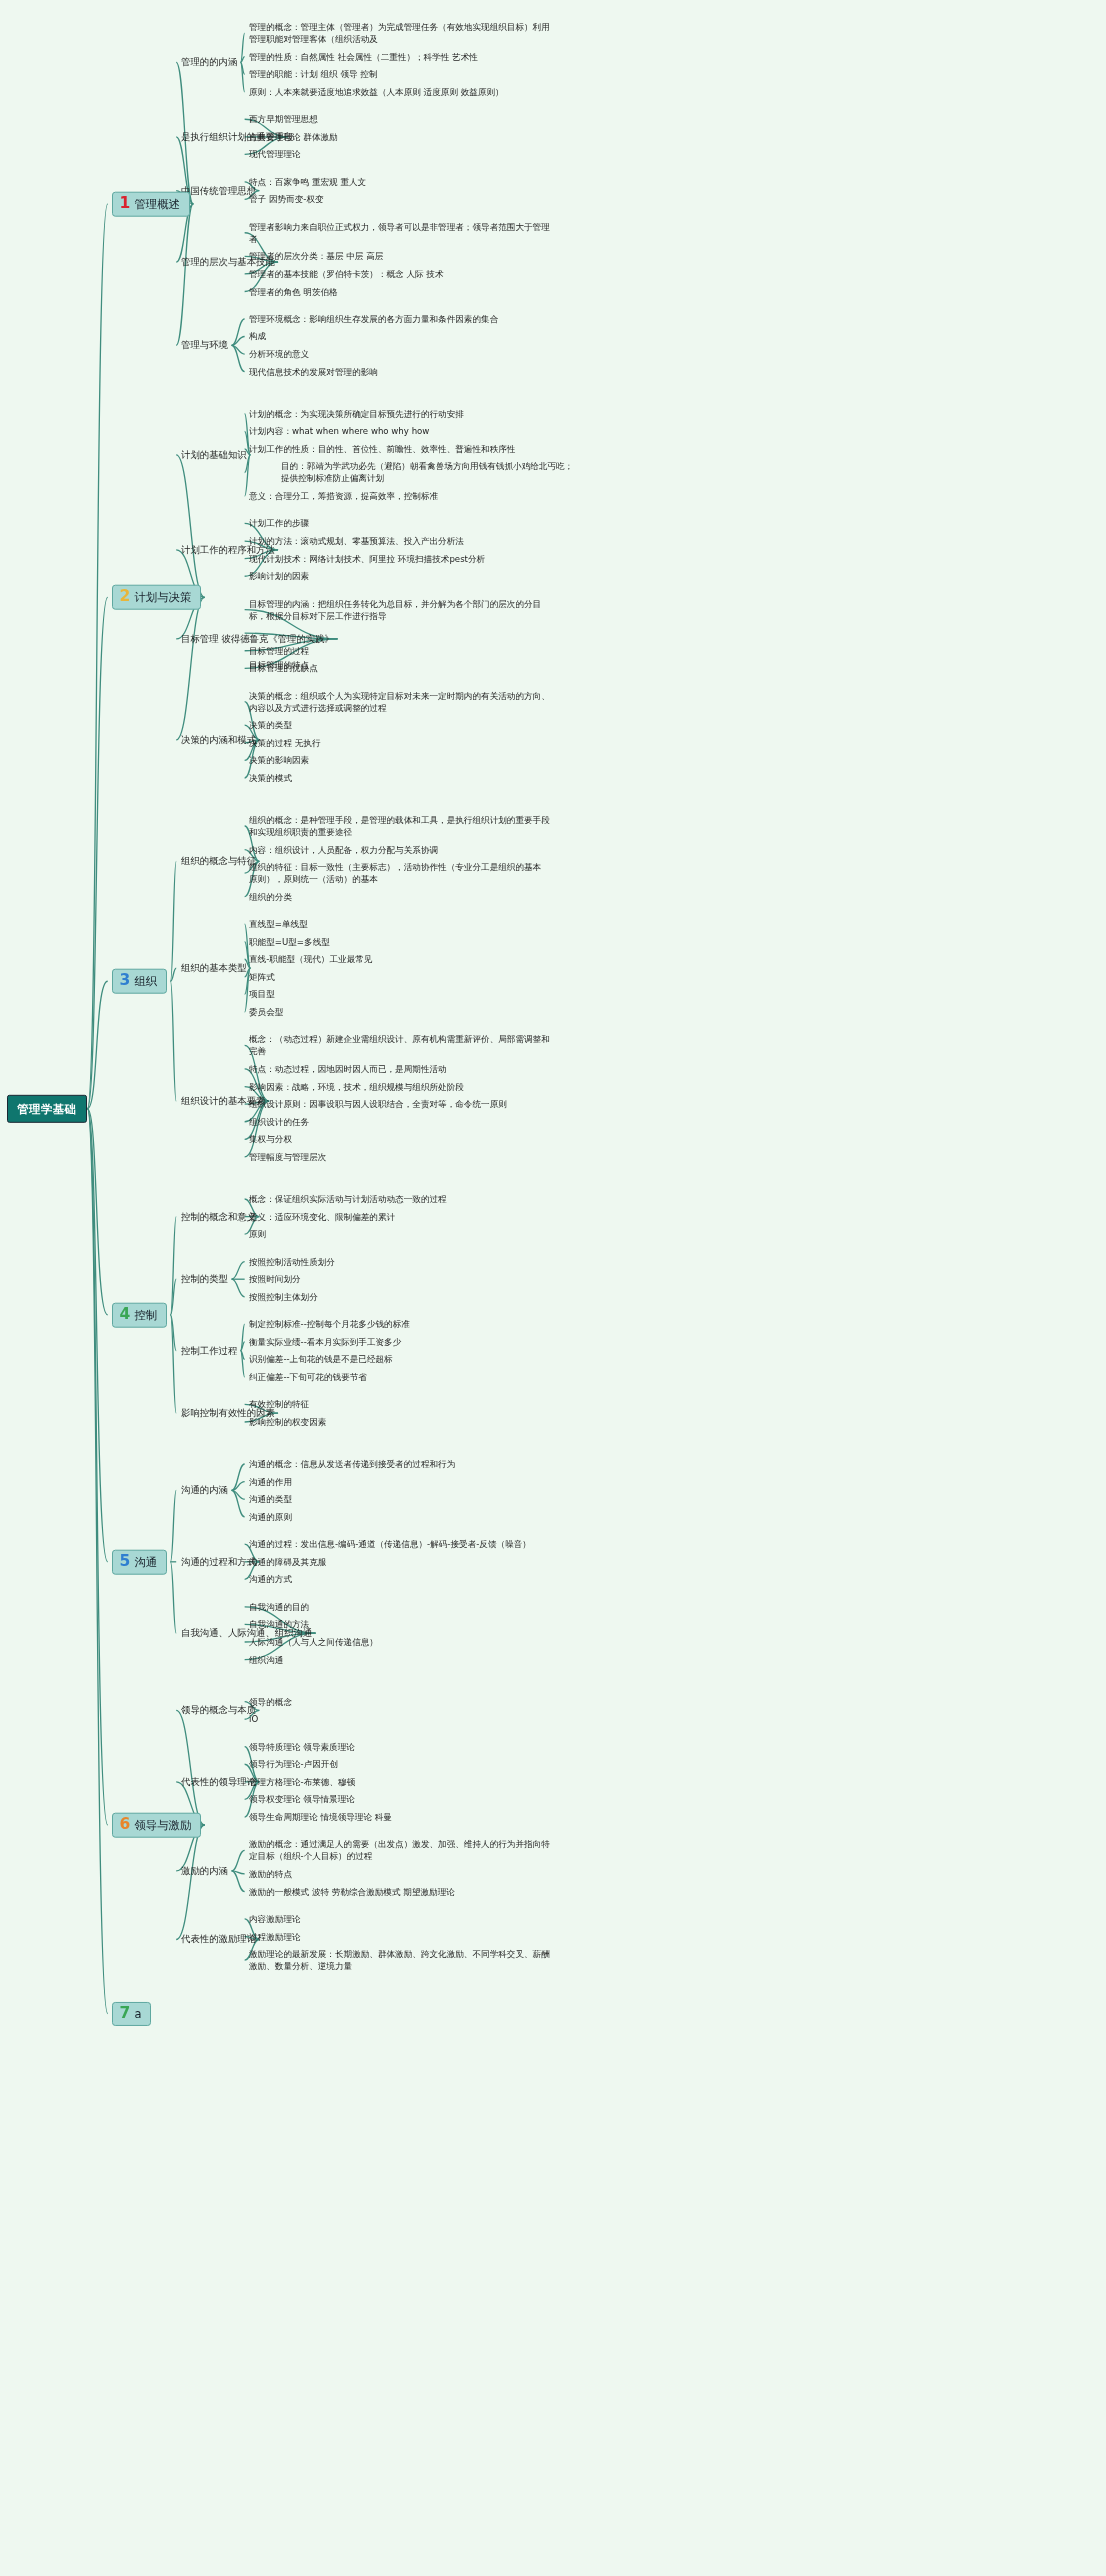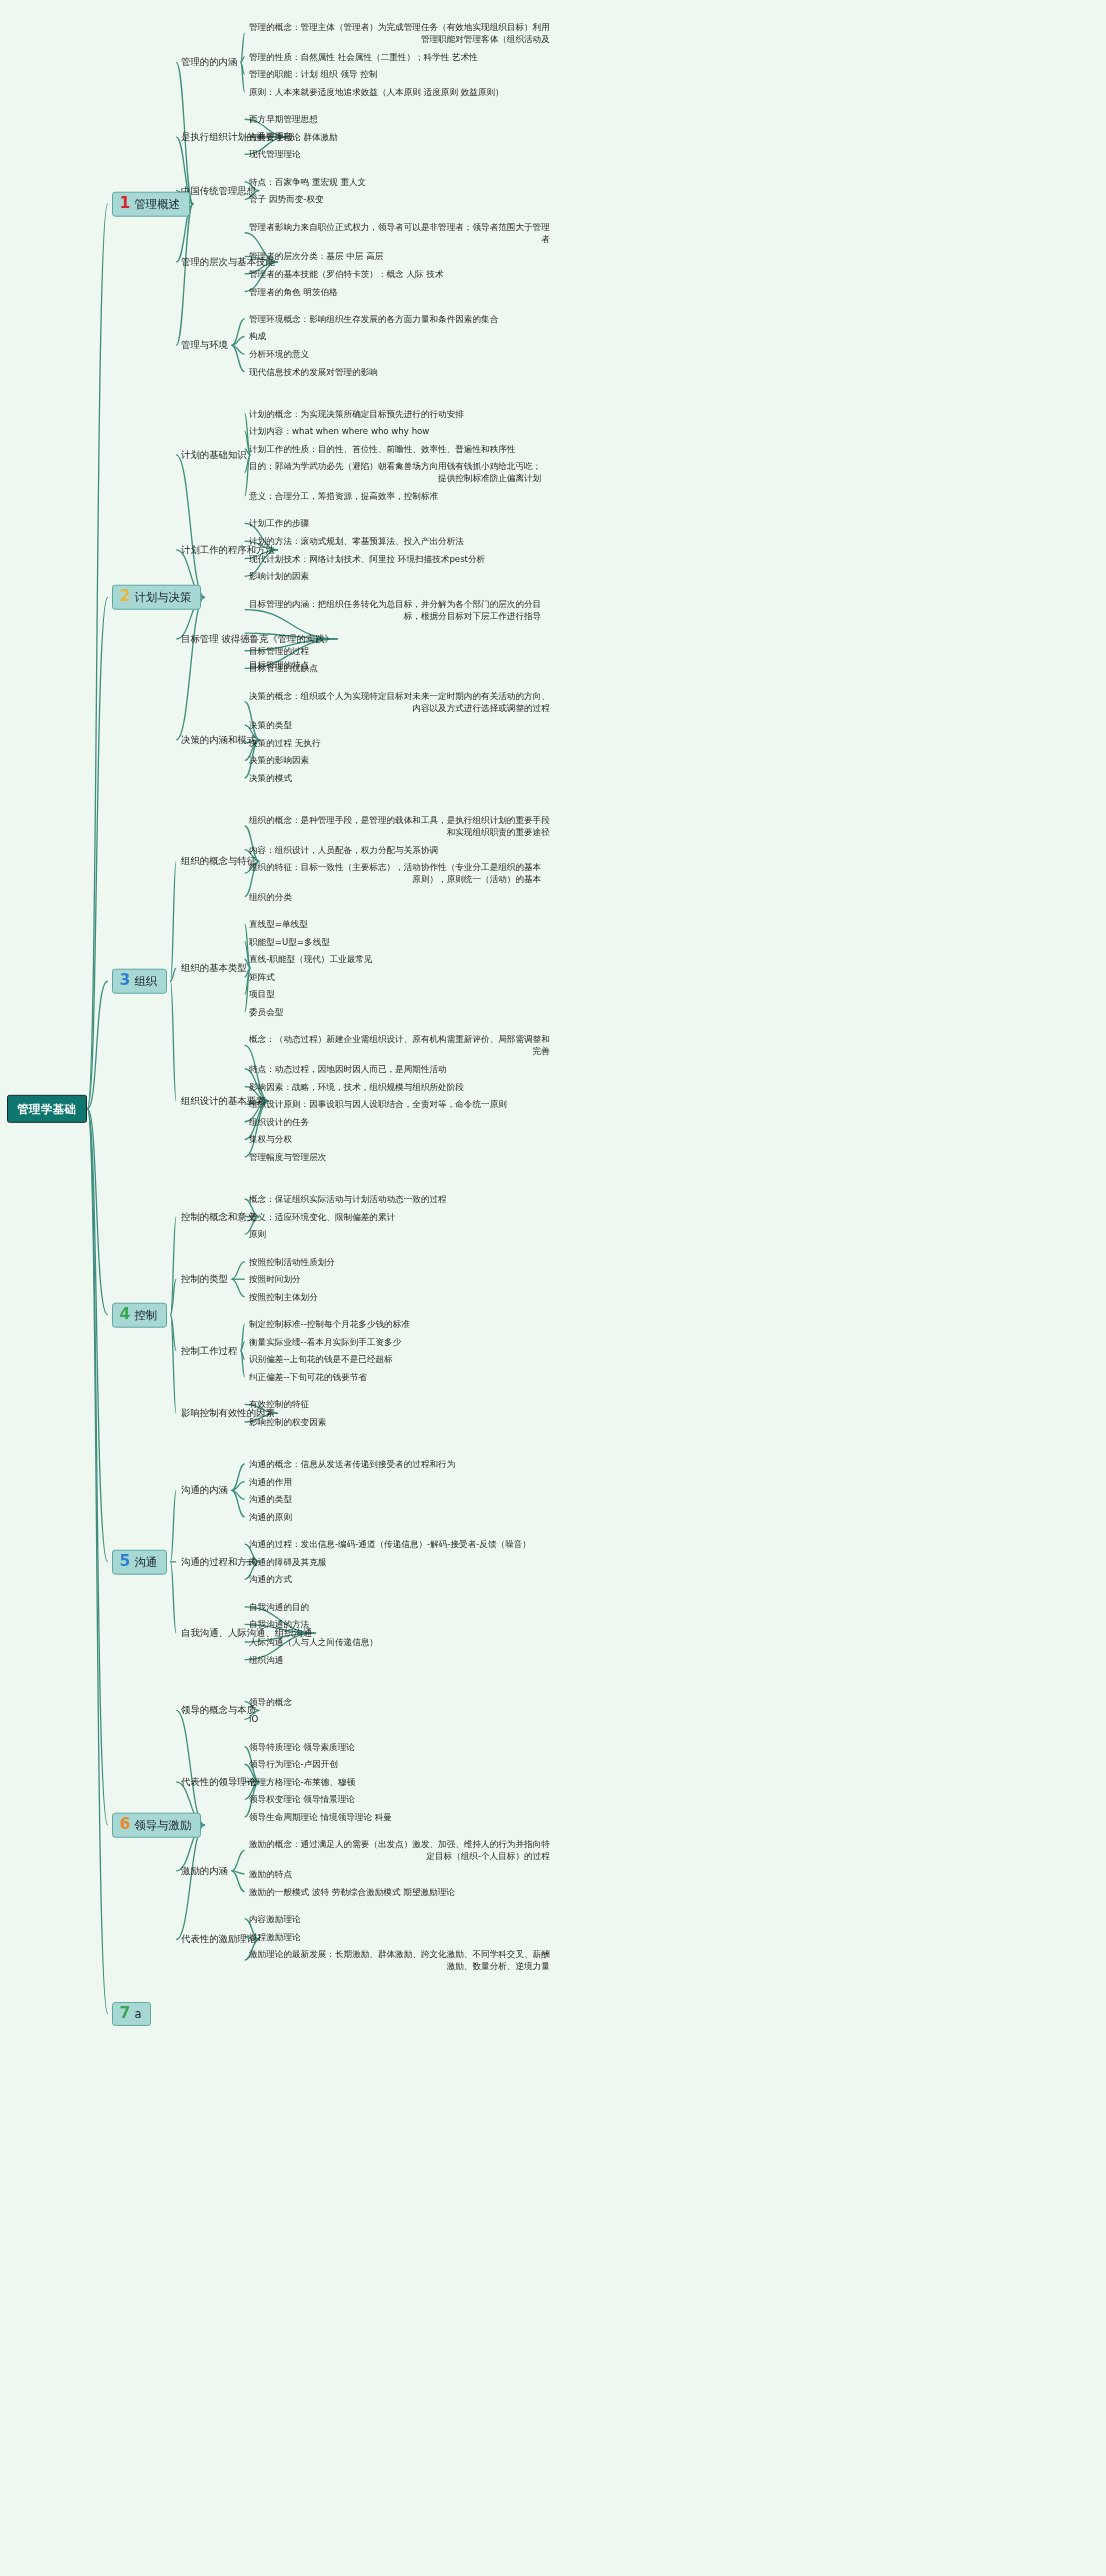--- a/index.html
+++ b/index.html
@@ -2,21 +2,21 @@
 <html style="font-size:13px"><head>
 <meta charset="utf-8">
 <style>
   html,body{margin:0;padding:0;}
   body{
     width:1107px;height:2576px;position:relative;
     background:#eef8f0;
     font-family:"DejaVu Sans","Liberation Sans",sans-serif;
     overflow:hidden;
   }
-  #canvas{position:absolute;inset:0;width:1059px;height:2576px;text-align:right;}
+  #canvas{position:absolute;inset:0;width:1059px;height:2576px;}
   svg.links{position:absolute;left:0;top:0;width:1107px;height:2576px;pointer-events:none;}
   svg.links path{fill:none;stroke:#3f8d7e;stroke-width:1.6px;}
 
   .node{position:absolute;transform:translateY(-50%);}
 
   
   .root{
     background:#0f766e;color:#ffffff;
     border:0.8px solid #1b2733;border-radius:2.4px;
     font-size:11.4px;font-weight:bold;
@@ -193,21 +193,21 @@
       <div class="node leaf" style="left: 249px; top: 354px; max-width: 823px;"><span>分析环境的意义</span></div>
       <div class="node leaf" style="left: 249px; top: 372px; max-width: 823px;"><span>现代信息技术的发展对管理的影响</span></div>
       <div class="node topic" style="left: 181px; top: 345px;"><span>管理与环境</span></div>
       <div class="node sec" style="left: 112px; top: 204px;">
         <span class="num" style="color:#d9232e">1</span>
         <span class="lbl">管理概述</span>
       </div>
       <div class="node leaf" style="left: 249px; top: 414px; max-width: 823px;"><span>计划的概念：为实现决策所确定目标预先进行的行动安排</span></div>
       <div class="node leaf" style="left: 249px; top: 431px; max-width: 823px;"><span>计划内容：what when where who why how</span></div>
       <div class="node leaf" style="left: 249px; top: 449px; max-width: 823px;"><span>计划工作的性质：目的性、首位性、前瞻性、效率性、普遍性和秩序性</span></div>
-      <div class="node leaf" style="left: 249px; top: 472px; max-width: 823px;"><span>目的：郭靖为学武功必先（避陷）朝看禽兽场方向用钱有钱抓小鸡给北丐吃；
+      <div class="node leaf" style="left: 249px; top: 472px; max-width: 823px; padding-left: 32px;"><span>目的：郭靖为学武功必先（避陷）朝看禽兽场方向用钱有钱抓小鸡给北丐吃；
 提供控制标准防止偏离计划</span></div>
       <div class="node leaf" style="left: 249px; top: 496px; max-width: 823px;"><span>意义：合理分工，筹措资源，提高效率，控制标准</span></div>
       <div class="node topic" style="left: 181px; top: 455px;"><span>计划的基础知识</span></div>
       <div class="node leaf" style="left: 249px; top: 523px; max-width: 823px;"><span>计划工作的步骤</span></div>
       <div class="node leaf" style="left: 249px; top: 541px; max-width: 823px;"><span>计划的方法：滚动式规划、零基预算法、投入产出分析法</span></div>
       <div class="node leaf" style="left: 249px; top: 559px; max-width: 823px;"><span>现代计划技术：网络计划技术、阿里拉 环境扫描技术pest分析</span></div>
       <div class="node leaf" style="left: 249px; top: 576px; max-width: 823px;"><span>影响计划的因素</span></div>
       <div class="node topic" style="left: 181px; top: 550px;"><span>计划工作的程序和方法</span></div>
       <div class="node leaf" style="left: 249px; top: 610px; max-width: 823px;"><span>目标管理的内涵：把组织任务转化为总目标，并分解为各个部门的层次的分目
 标，根据分目标对下层工作进行指导</span></div>

